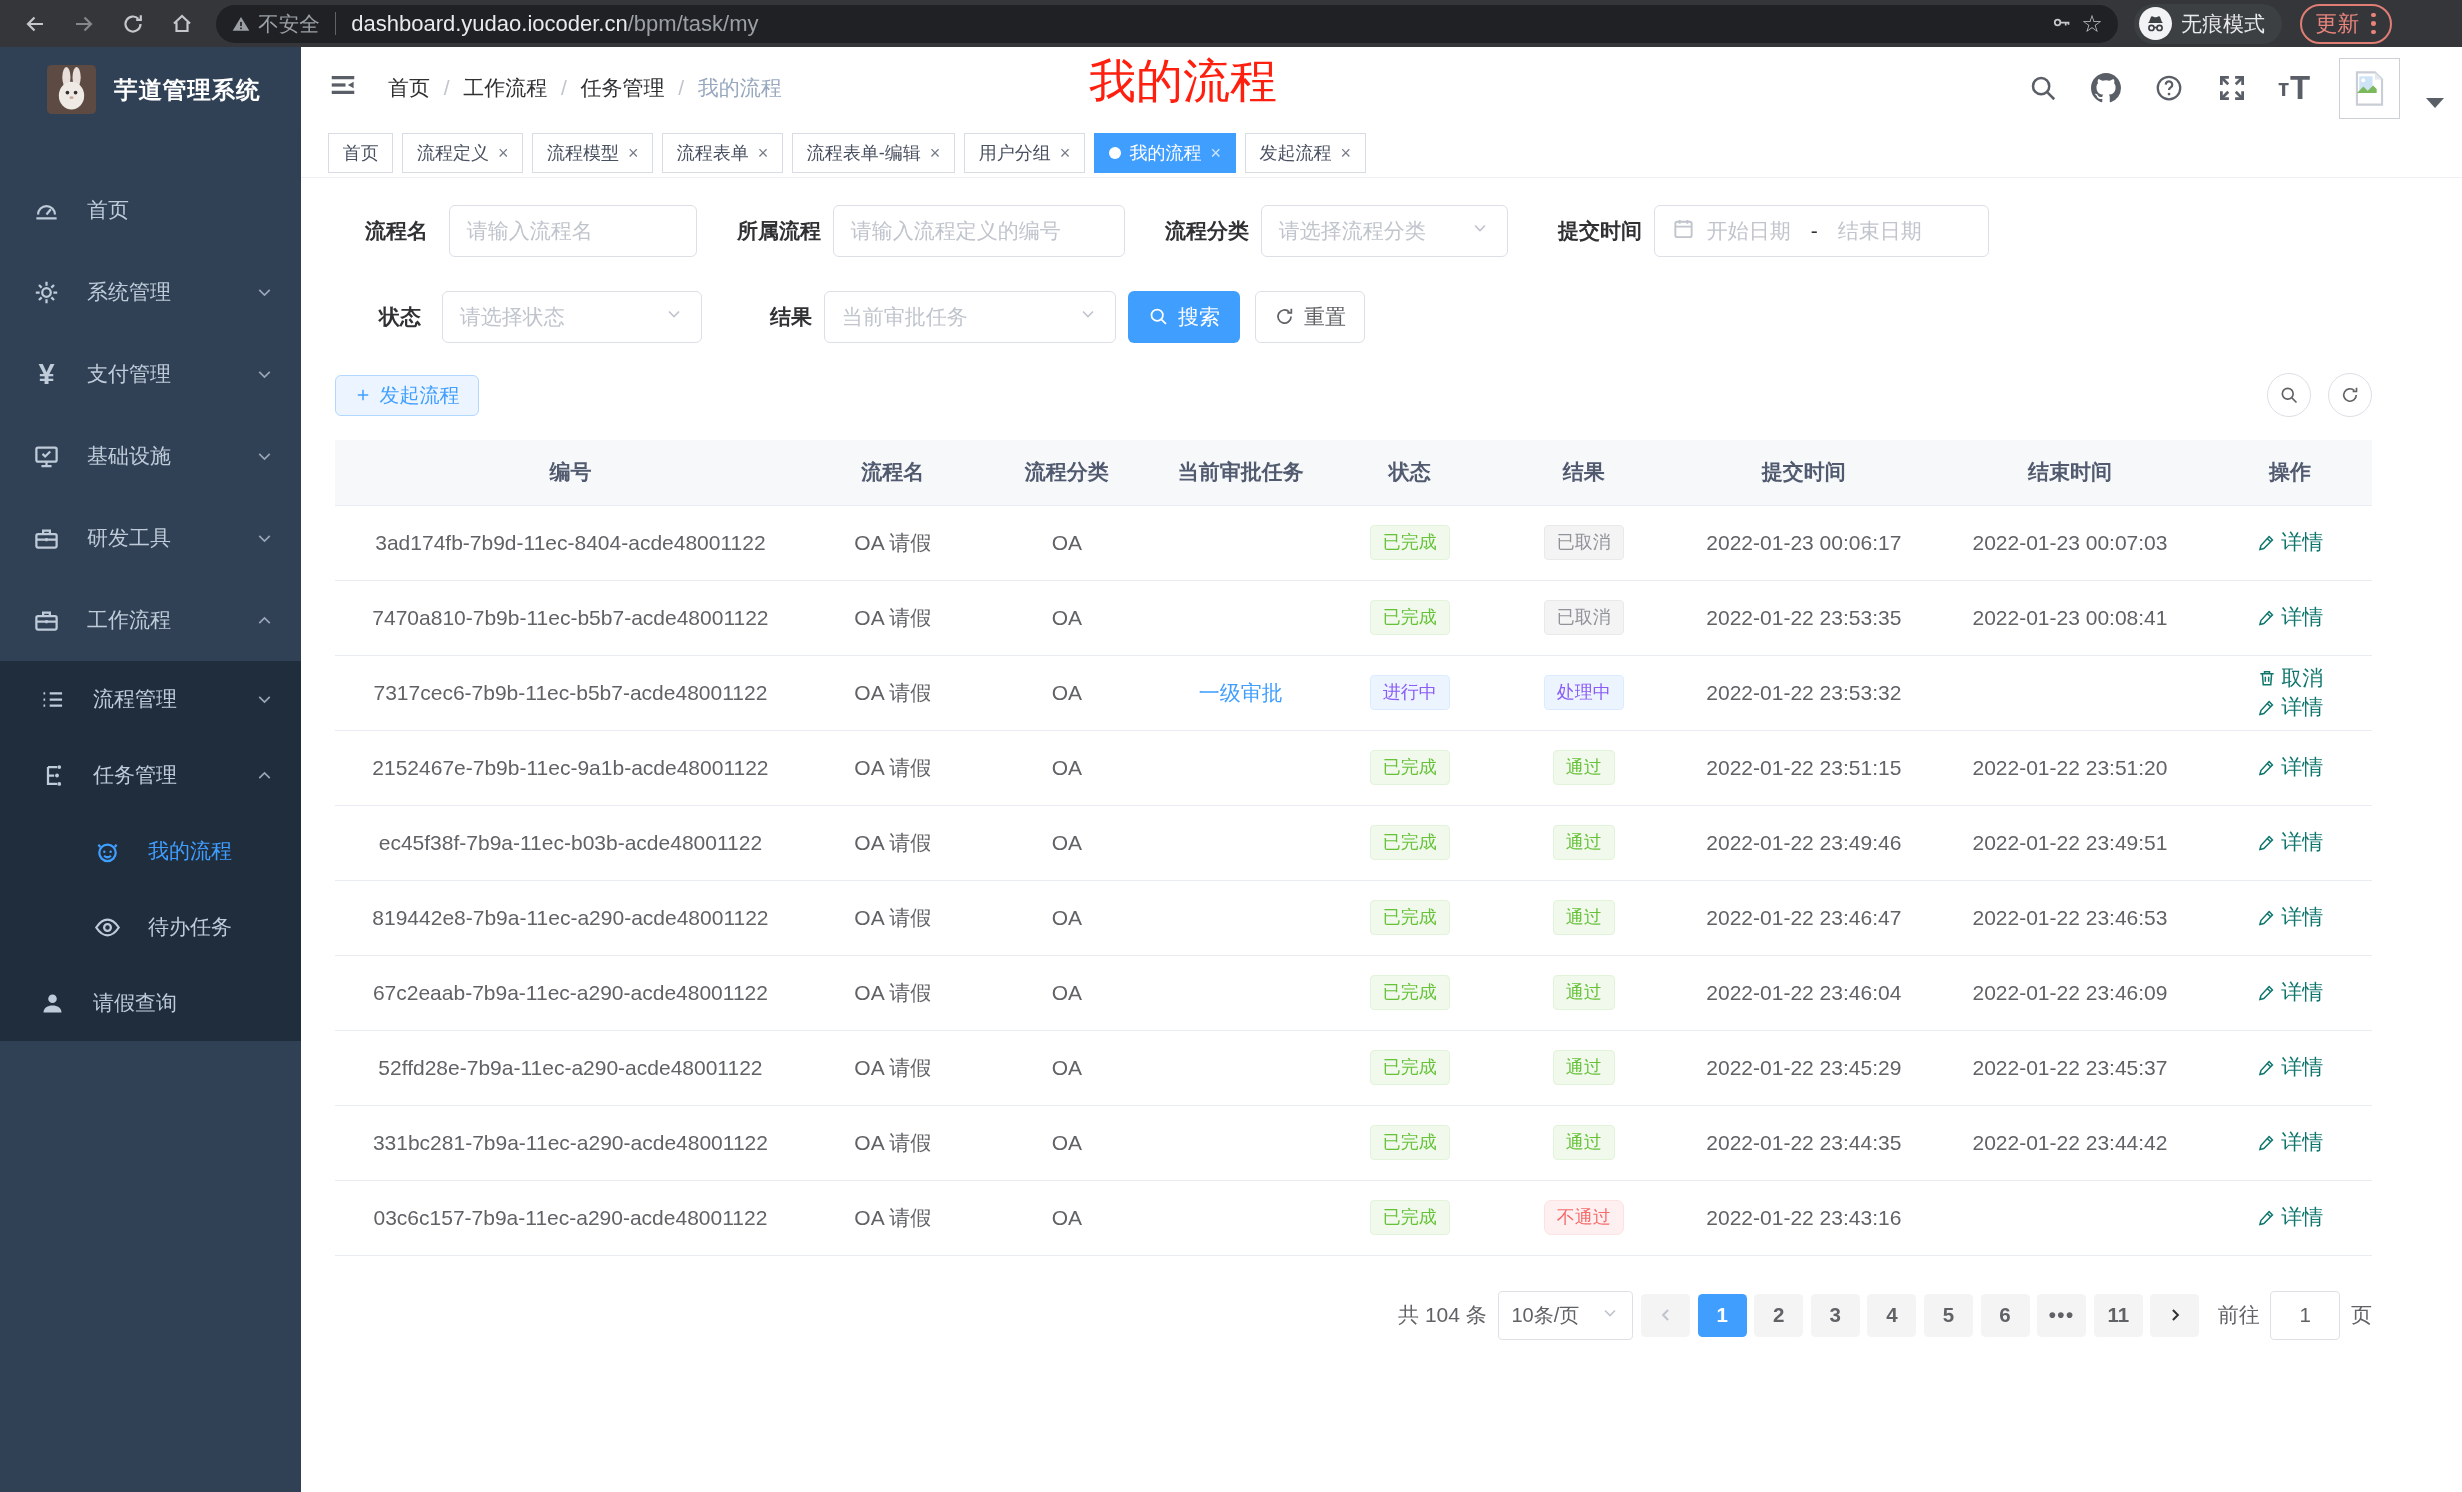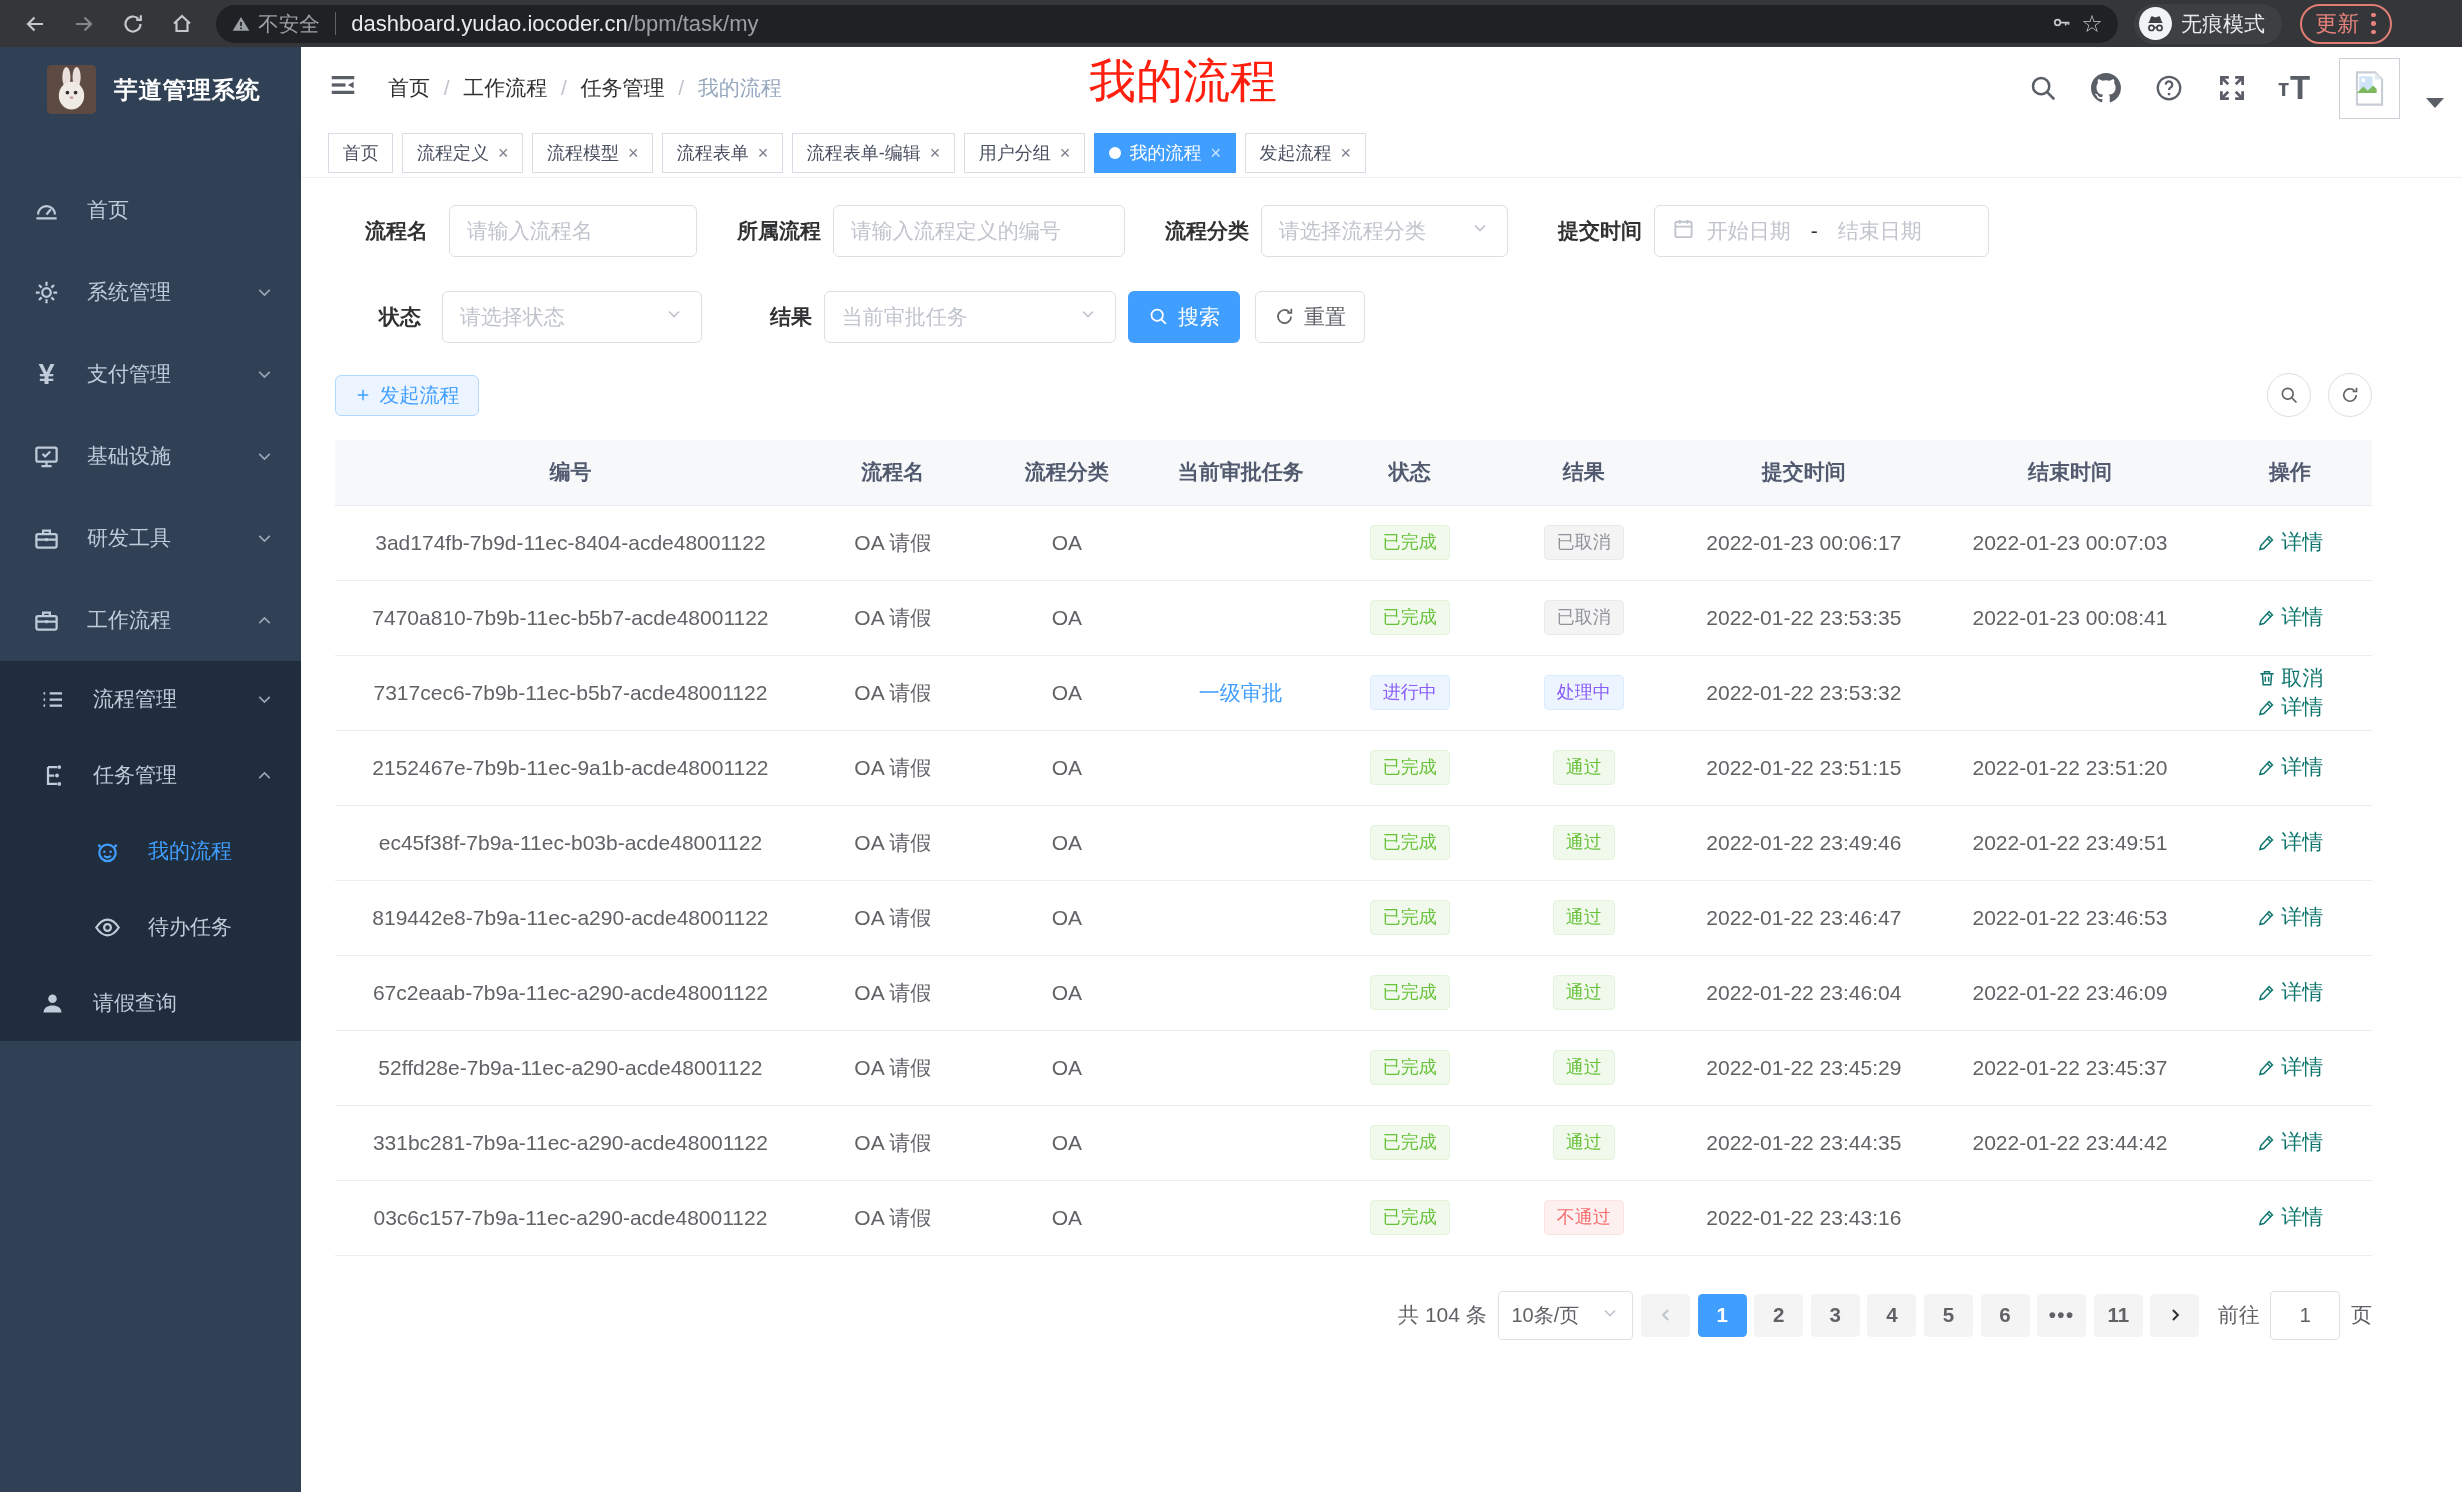--- a/index.html
+++ b/index.html
@@ -114,21 +114,21 @@
   th { height:65px; background:#f6f8fa; color:#515a6e; font-size:21px; font-weight:700; text-align:center; }
   td { height:75px; border-bottom:1.5px solid #e9edf3; color:#606266; font-size:21px; text-align:center; }
   tr.body-row:first-child td { border-top:1.5px solid #e9edf3; }
   .col-id{width:23%}.col-name{width:8.5%}.col-cat{width:8.5%}.col-task{width:8.5%}.col-status{width:8%}
   .col-result{width:9%}.col-submit{width:12.5%}.col-end{width:13.5%}.col-act{width:8%}
   .tag { display:inline-block; height:35px; line-height:32px; padding:0 12px; border-radius:4.6px;
     font-size:18px; border:1.5px solid; }
   .tag-success { color:#67c23a; background:#f0f9eb; border-color:#e1f3d8; }
   .tag-info    { color:#909399; background:#f4f4f5; border-color:#e9e9eb; }
   .tag-primary { color:#8b5cf6; background:#ecf5ff; border-color:#d9ecff; }
-  .tag-danger  { color:#f56c6c; background:#fef0f0; border-color:#fde2e2; }
+  .tag-danger  { color:#f56c6c; background:#fef0f0; border-color:#fde2e2;border-radius:7px; }
   .task-link { color:#409eff; cursor:pointer; }
   .act { color:#0f766e; cursor:pointer; display:inline-flex; align-items:center; gap:4.6px; margin:0 7.6px; }
   .act svg { width:20px; height:20px; }
 
   .pagination { margin-top:35px; display:flex; align-items:center; justify-content:flex-end; gap:7.6px;
     color:#606266; font-size:21px; }
   .pg-total { margin-right:4px; }
   .pg-size { width:135px; height:49px; border:1.5px solid #dcdfe6; border-radius:4.6px; display:flex;
     align-items:center; padding:0 12px; color:#606266; font-size:20px; }
   .pg-size .sel-arrow { margin-left:auto; color:#c0c4cc; }

